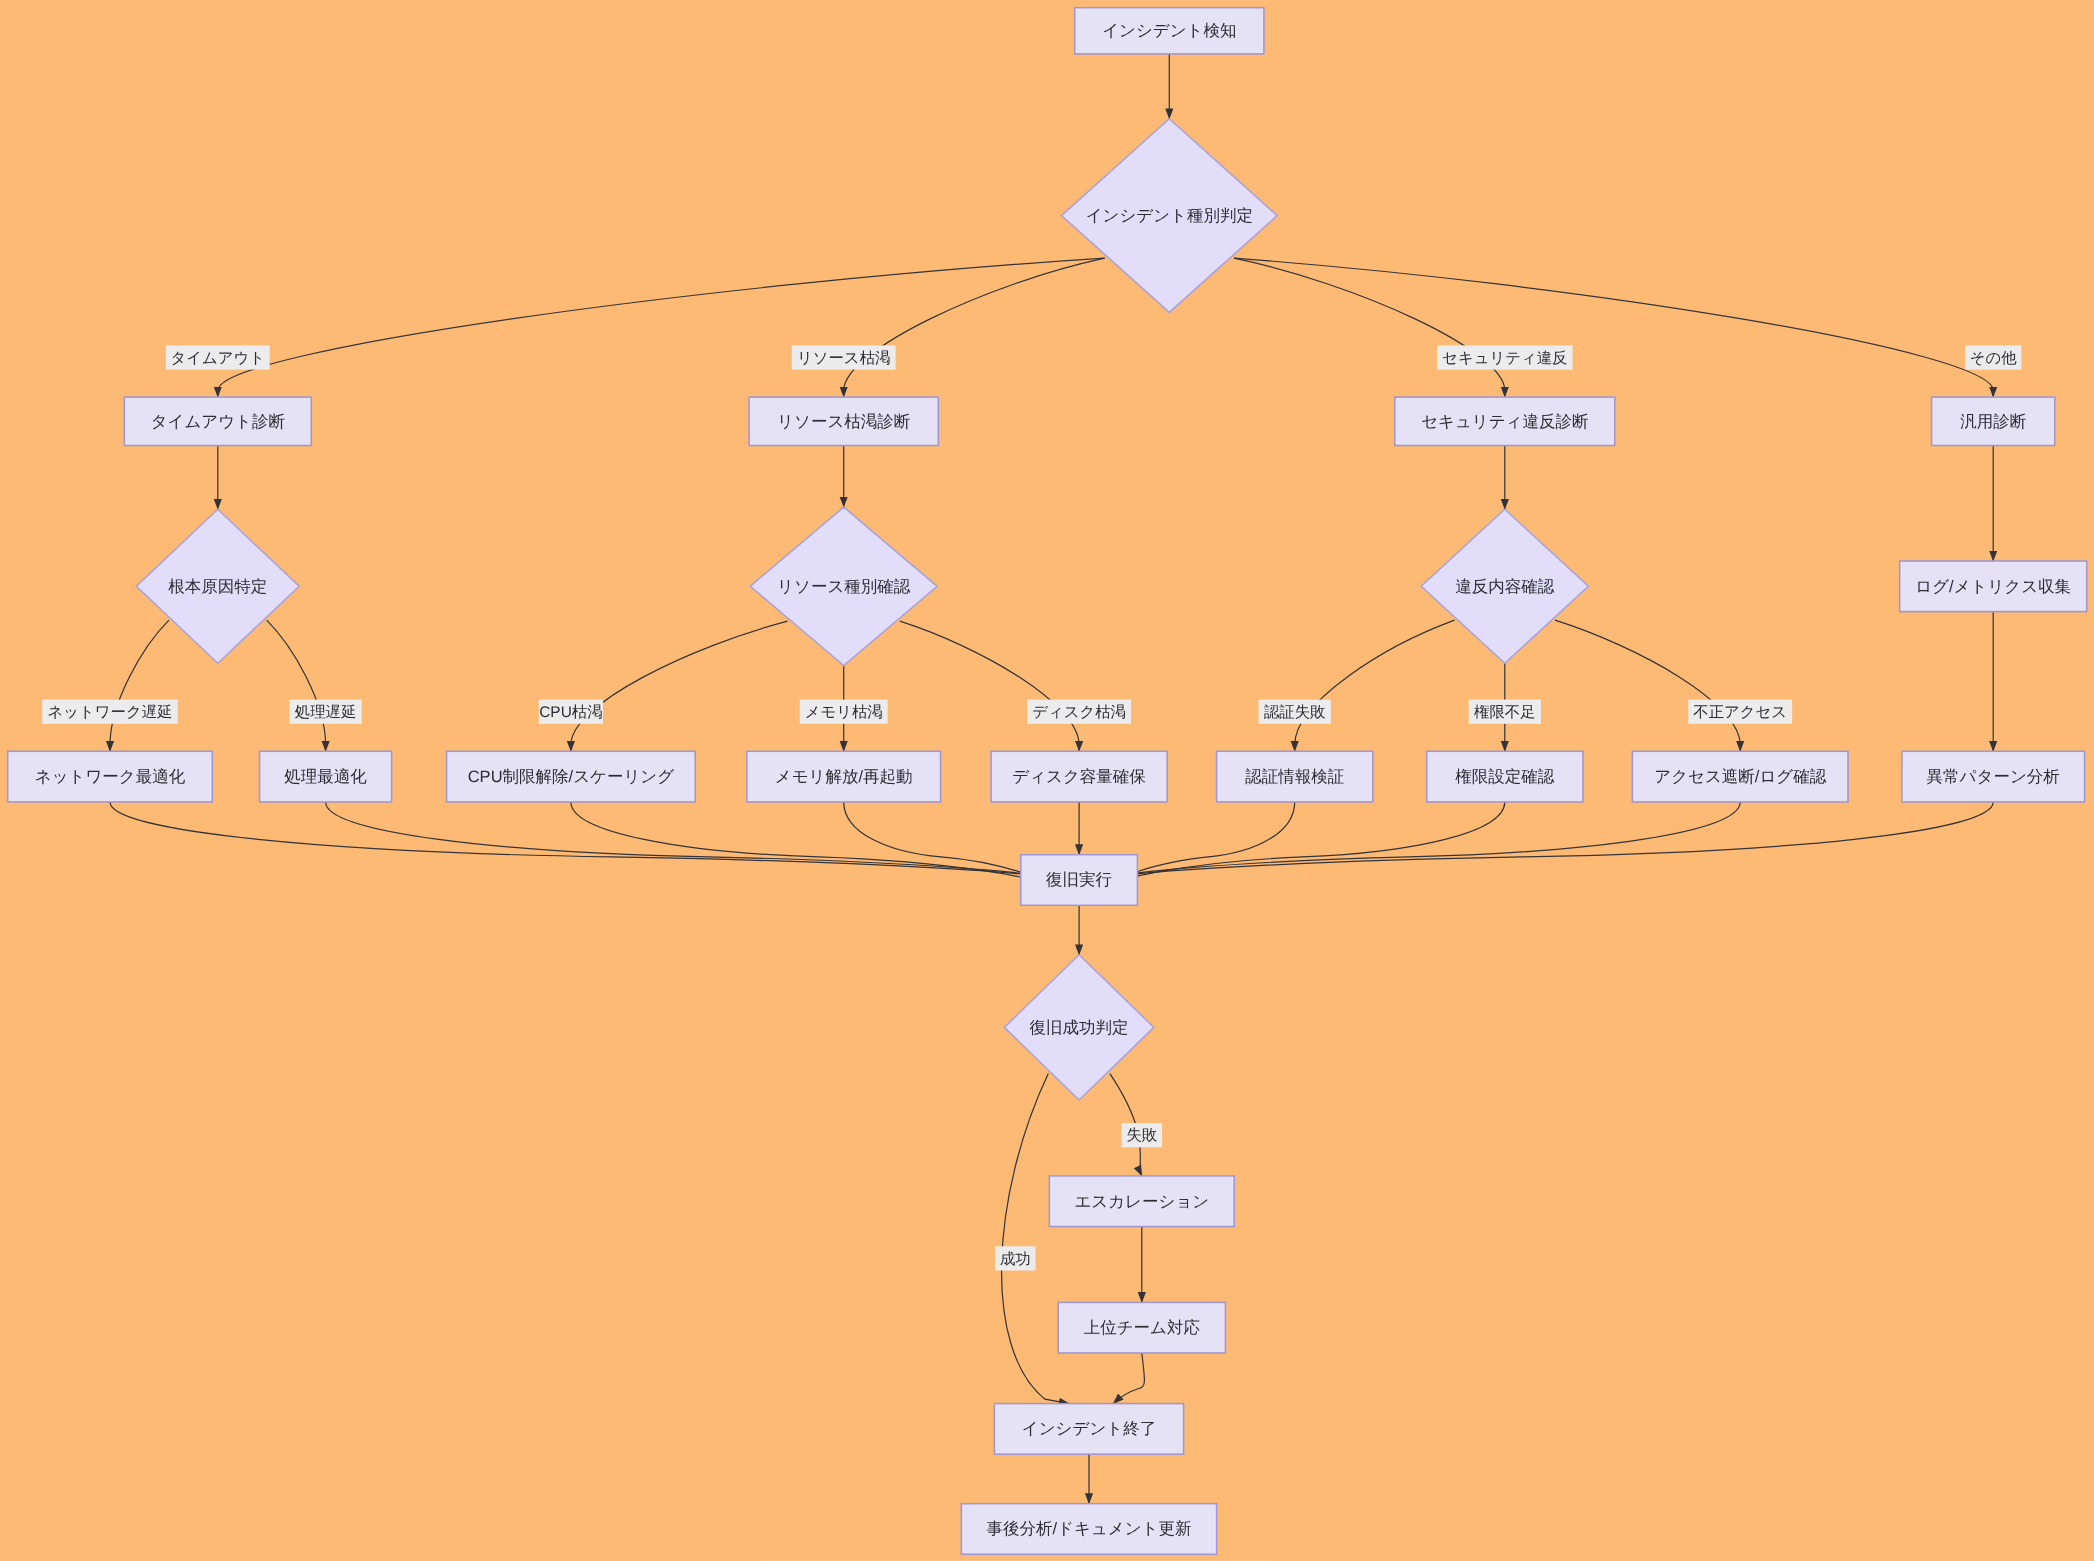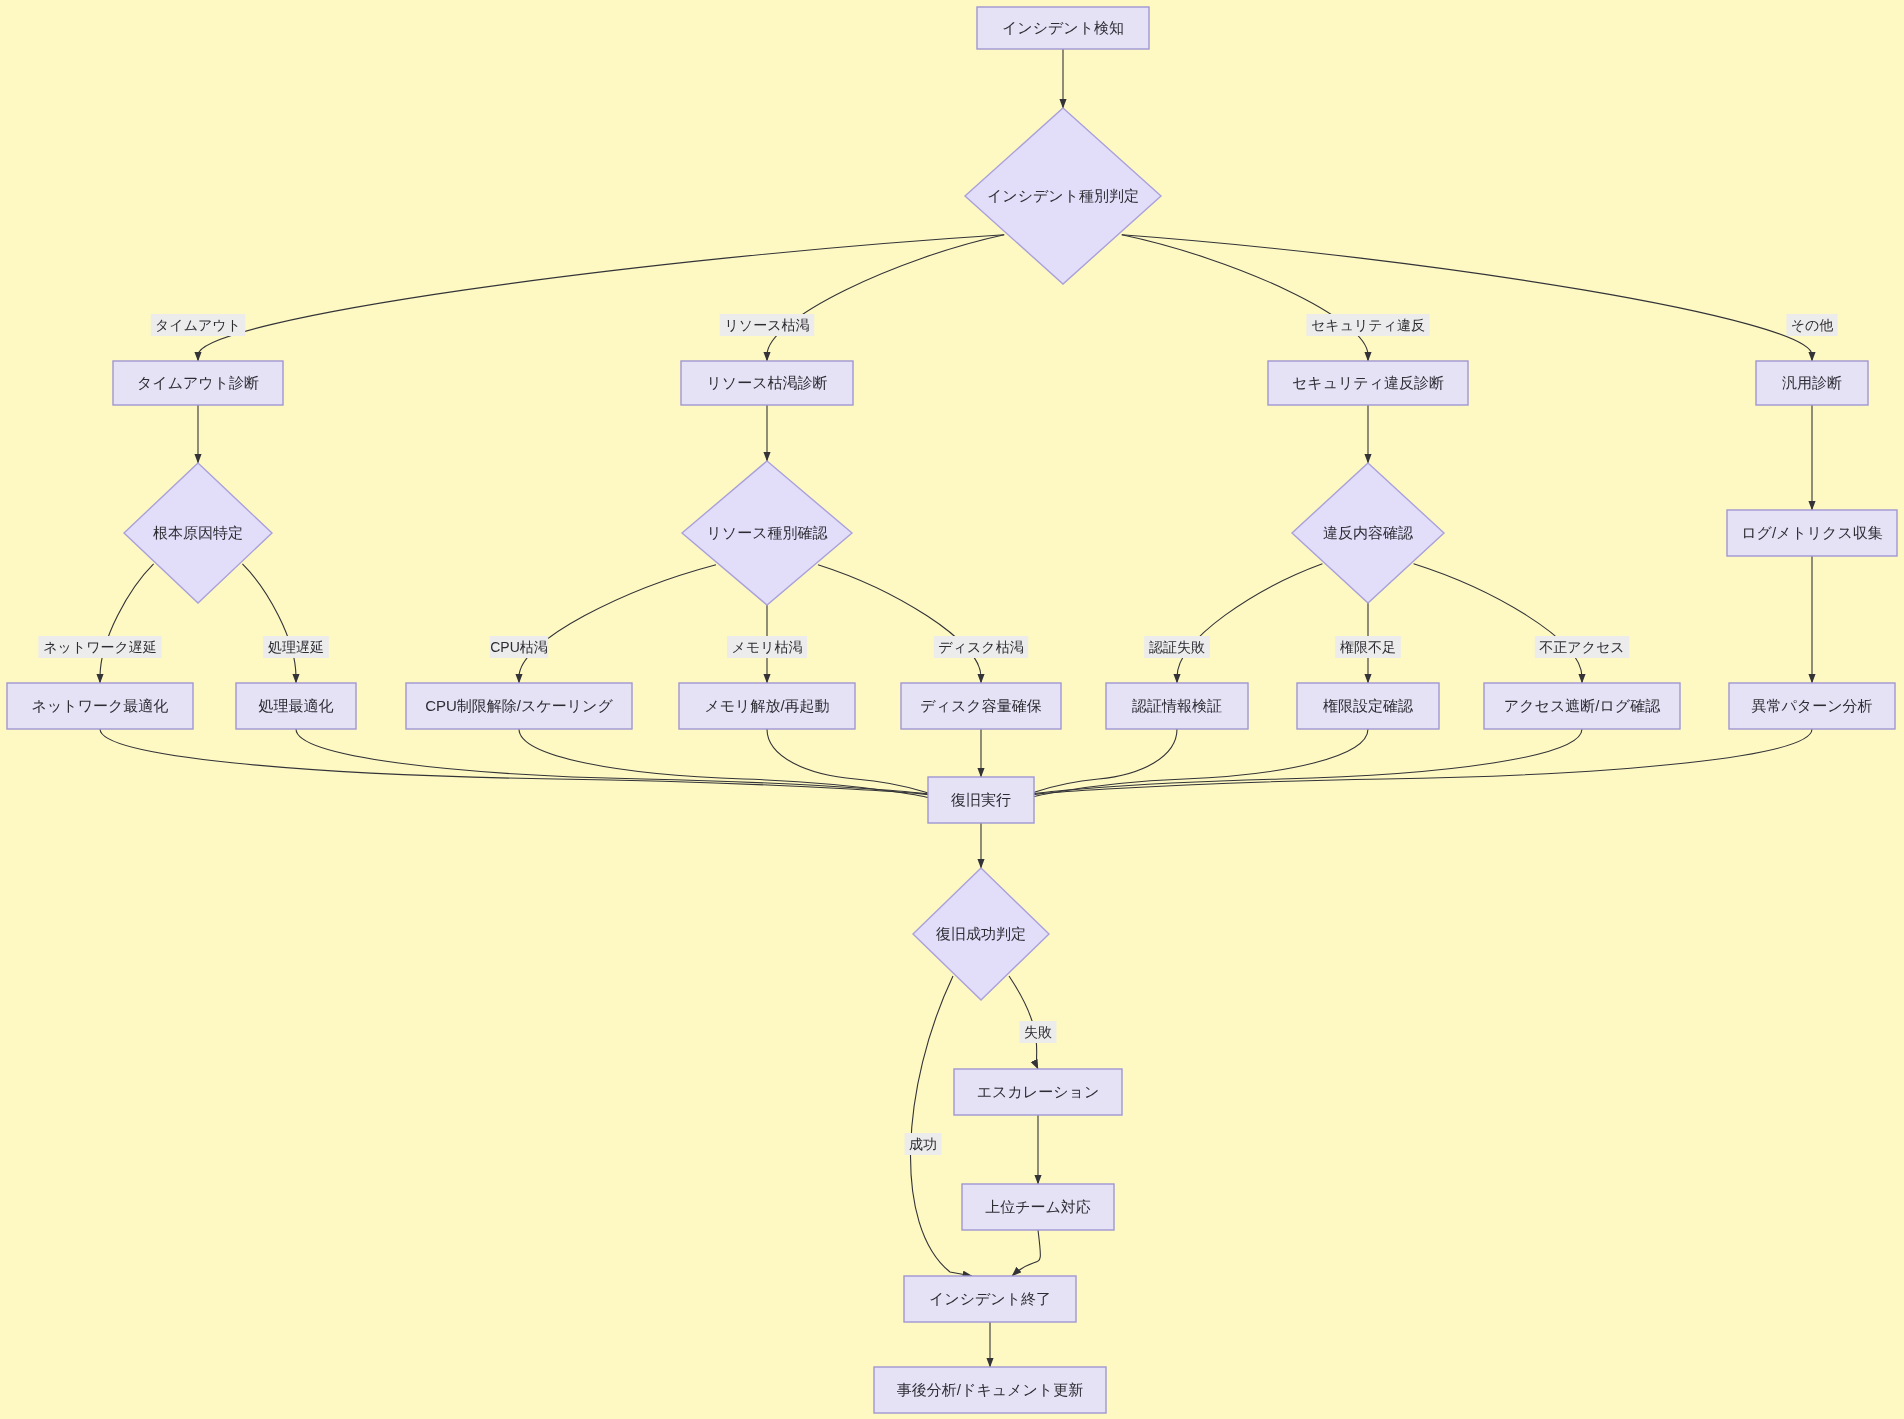--- a/index.html
+++ b/index.html
@@ -4,21 +4,21 @@
 <style>
   html, body {
     margin: 0;
     padding: 0;
     background: #ffffff;
   }
   #canvas-wrap {
     position: relative;
     width: 1904px;
     height: 1419px;
-    background: #fef9c3;
+    background: #fdba74;
     overflow: hidden;
     font-family: "Liberation Sans", "DejaVu Sans", sans-serif;
   }
   svg#flow {
     position: absolute;
     left: 0;
     top: 0;
     width: 1904px;
     height: 1419px;
   }

